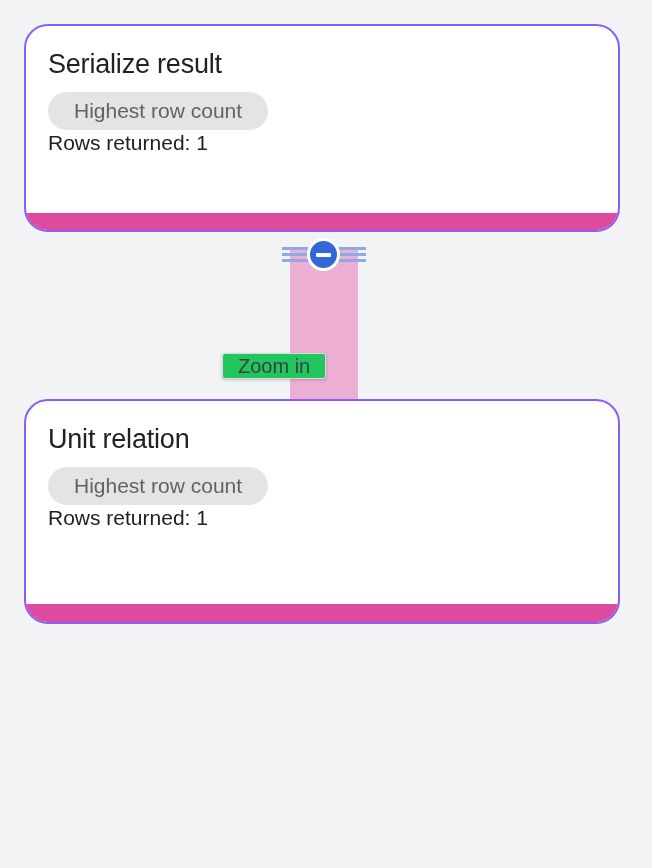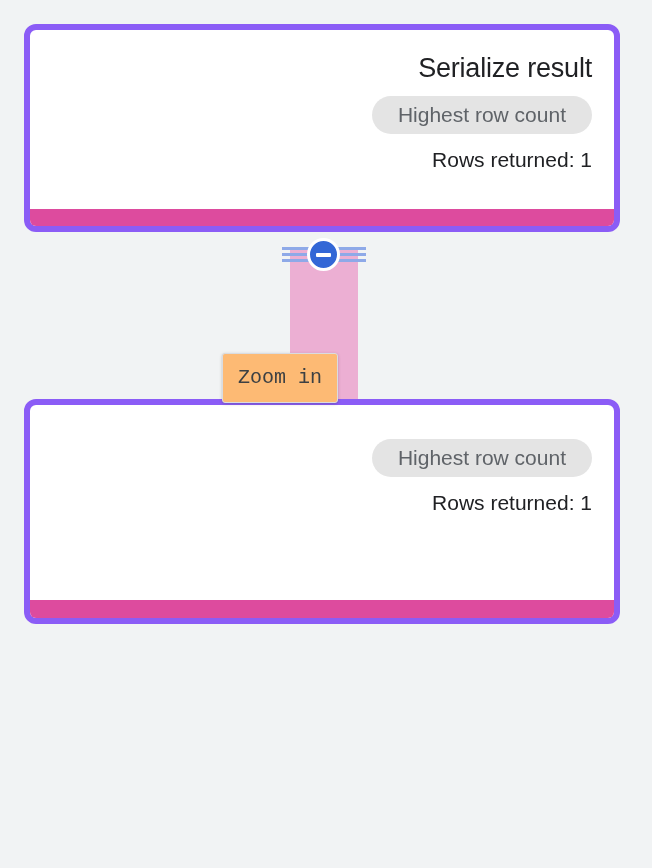--- a/index.html
+++ b/index.html
@@ -81,25 +81,24 @@
     height: 4px;
     background: #ffffff;
     border-radius: 1px;
   }
 
   
   .card {
     position: absolute;
     box-sizing: border-box;
     background: #ffffff;
-    border: 6px solid #8b5cf6;
-    border-radius: 12px;
+    border: 2px solid #8b5cf6;
+    border-radius: 24px;
     overflow: hidden;
     z-index: 4;
-    text-align: right;
   }
   .card.card-1 {
     left: 24px;
     top: 24px;
     width: 596px;
     height: 208px;
   }
   .card.card-2 {
     left: 24px;
     top: 399px;
@@ -125,21 +124,20 @@
     padding: 6px 26px;
     background: #e4e4e4;
     border-radius: 22px;
     font-size: 21px;
     line-height: 26px;
     color: #5f6368;
     white-space: nowrap;
   }
 
   .card-meta {
-    margin-top: 13px;
     font-size: 21px;
     line-height: 26px;
     color: #202124;
     white-space: nowrap;
   }
 
   .card-footer {
     position: absolute;
     left: 0;
     right: 0;
@@ -147,31 +145,30 @@
     height: 17px;
     background: #dd4b9e;
   }
   .card.card-2 .card-footer { height: 18px; }
 
   
   .tooltip {
     position: absolute;
     left: 222px;
     top: 353px;
-    padding: 12px 15px;
-    background: #fdba74;
+    padding: 0 15px;
+    background: #22c55e;
     border: 1px solid #dadce0;
     border-radius: 3px;
     box-shadow: 0 1px 3px rgba(60,64,67,0.30);
     font-size: 20px;
     line-height: 24px;
     color: #3c4043;
     white-space: nowrap;
     z-index: 6;
-    font-family: Liberation Mono, monospace;
   }
 </style>
 </head>
 <body>
 
 <div id="canvas">
 
   <div class="connector"></div>
 
   <div class="card card-1">
@@ -191,19 +188,20 @@
   </div>
 
   <div class="collapse-btn">
     <span class="minus"></span>
   </div>
 
   <div class="tooltip">Zoom in</div>
 
   <div class="card card-2">
     <div class="card-body">
+      <div class="card-title">Unit relation</div>
       <div class="chip">Highest row count</div>
       <div class="card-meta">Rows returned: 1</div>
     </div>
     <div class="card-footer"></div>
   </div>
 
 </div>
 
 </body></html>

